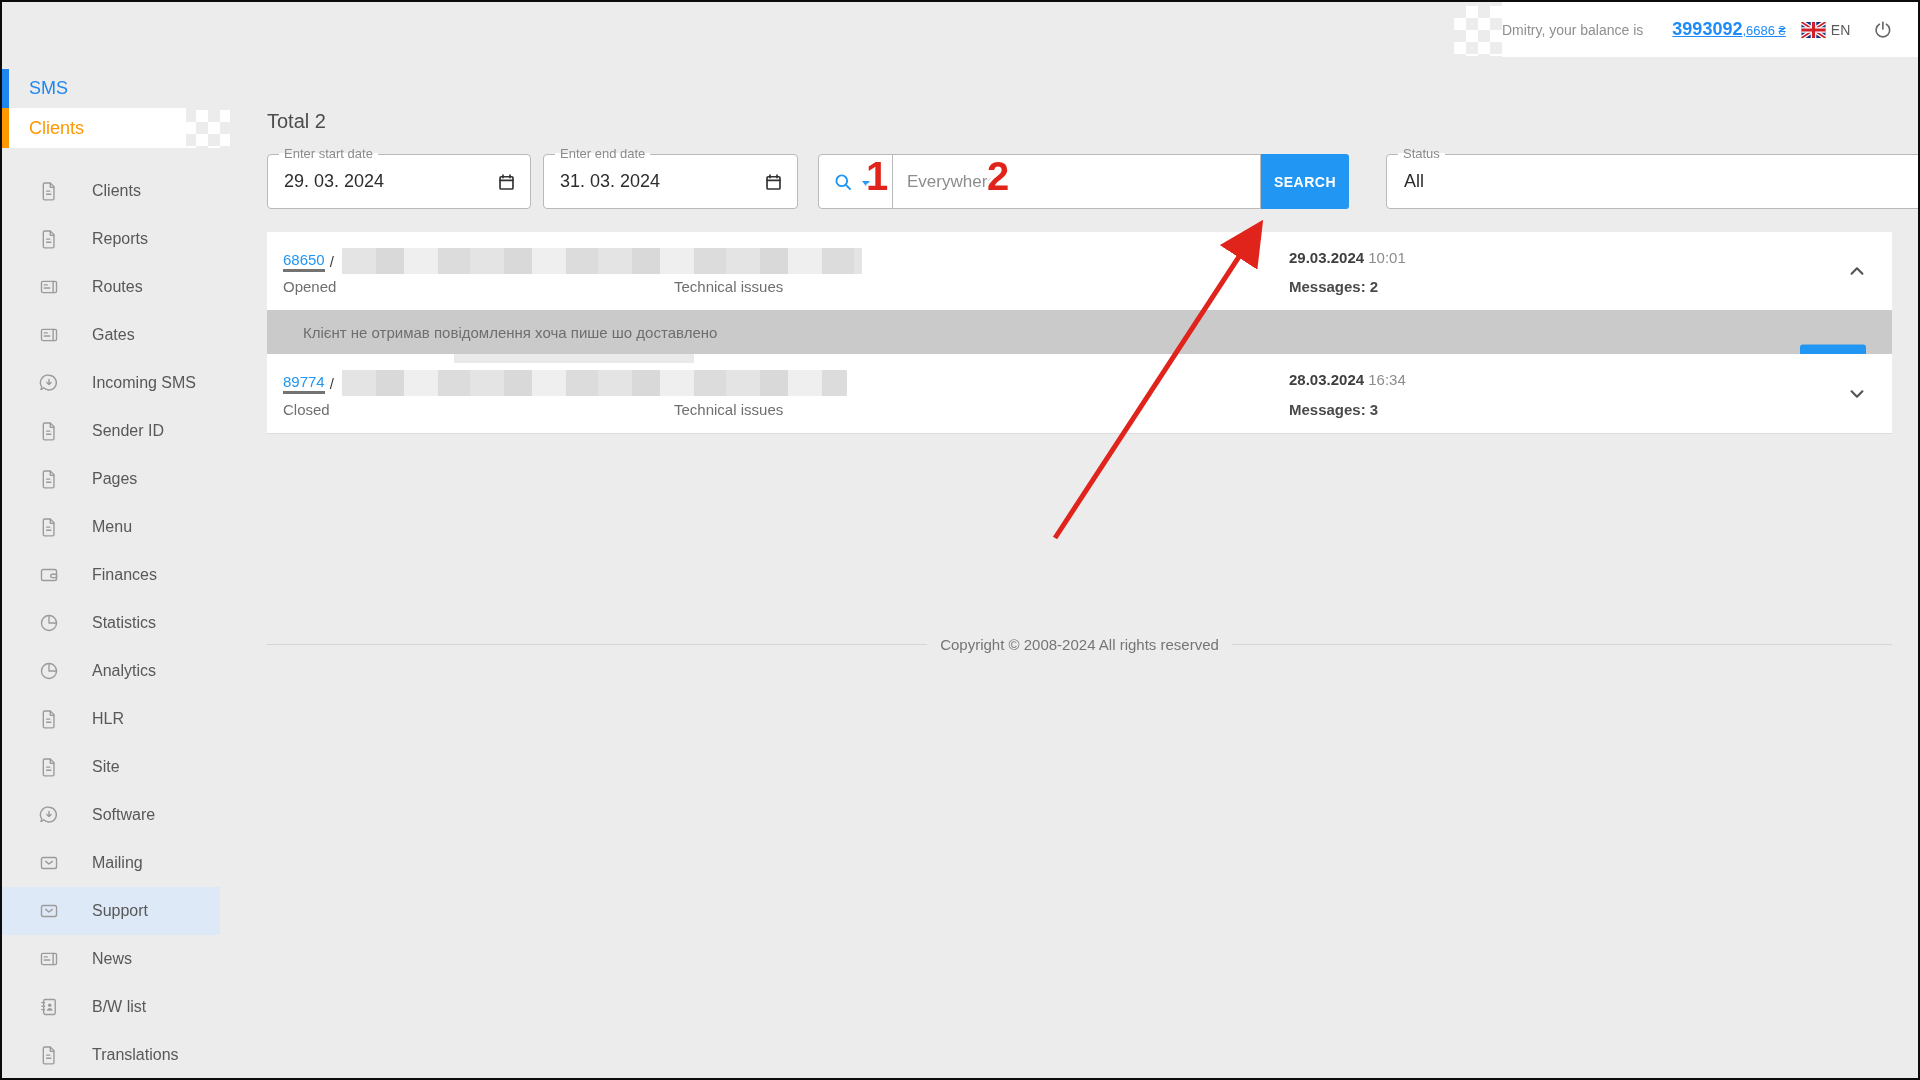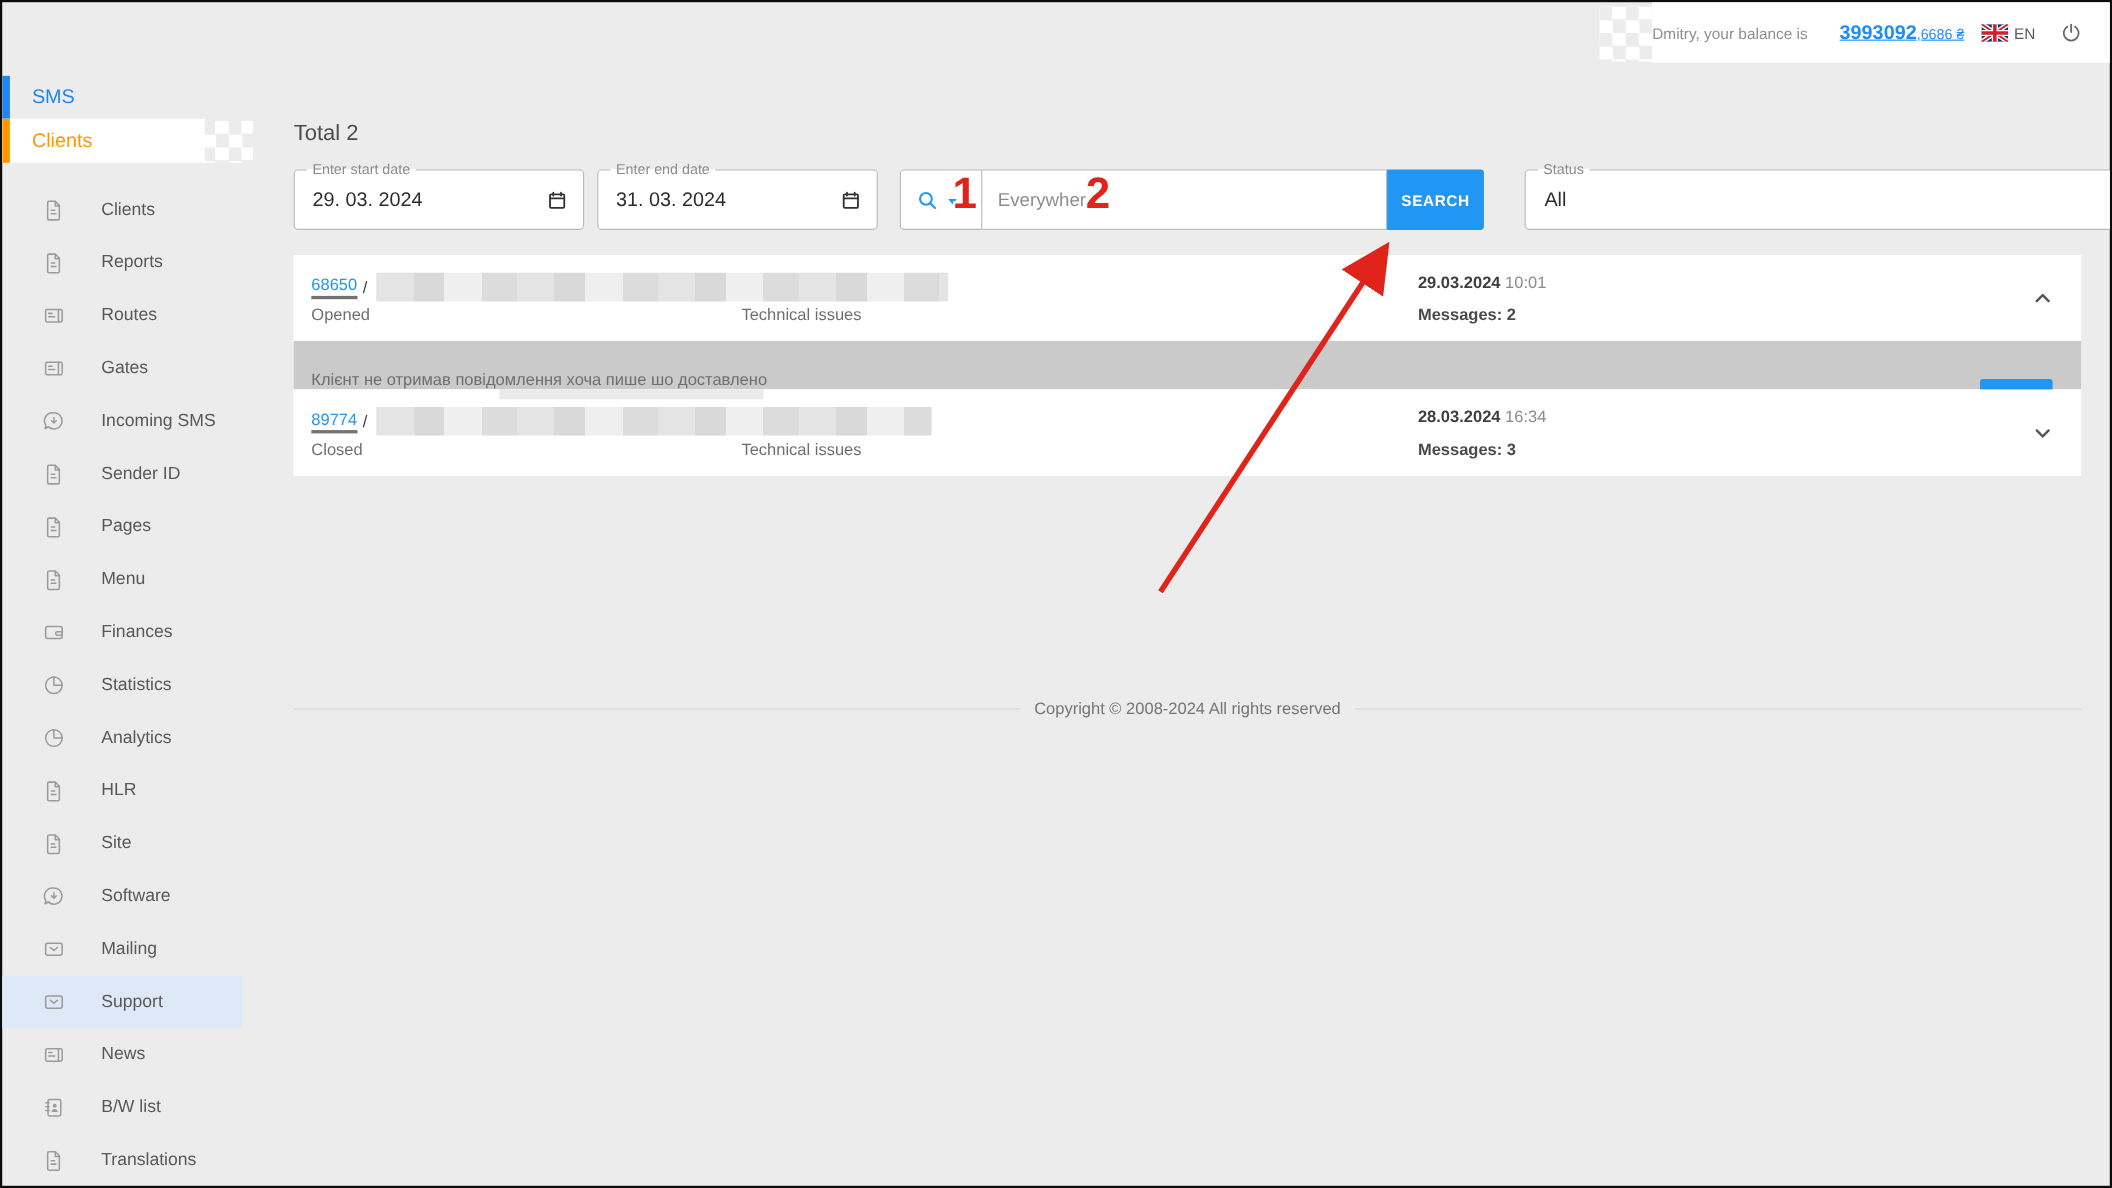--- a/index.html
+++ b/index.html
@@ -78,22 +78,22 @@
   .redact { display:inline-block; height:26px; margin-left:8px; border-radius:1px;
             background:repeating-linear-gradient(90deg,#e4e4e4 0 34px,#d9d9d9 34px 62px,#efefef 62px 96px,#dcdcdc 96px 128px); }
   .redact-frag { position:absolute; top:0; left:187px; width:240px; height:9px; background:#eaeaea; }
   .t-status   { position:absolute; bottom:15px; left:16px; font-size:15px; color:#6f6f6f; }
   .t-category { position:absolute; bottom:15px; left:407px; font-size:15px; color:#6f6f6f; }
   .t-date { position:absolute; top:17px; left:1022px; font-size:15px; color:#8c8c8c; }
   .t-date b { color:#3f3f3f; }
   .t-msgs { position:absolute; bottom:15px; left:1022px; font-size:15px; font-weight:bold; color:#4a4a4a; }
   .chev { position:absolute; right:22px; top:50%; transform:translateY(-50%); width:26px; height:26px;
           color:#555; cursor:pointer; }
-  .t-msgrow { position:relative; height:44px; background:#cacaca; display:flex; align-items:flex-end;
-              padding-left:16px; font-size:15px; color:#6e6e6e; }
+  .t-msgrow { position:relative; height:44px; background:#cacaca; display:flex; align-items:center;
+              padding-left:36px; font-size:15px; color:#6e6e6e; }
   .view-btn { position:absolute; right:26px; top:50%; transform:translateY(-50%); width:66px; height:33px;
               background:#2196f3; color:#fff; font-size:13px; font-weight:bold; letter-spacing:.4px;
               border:none; border-radius:3px; cursor:pointer; font-family:"Liberation Sans",sans-serif;margin-top:29px; }
 
   
   .footer { position:absolute; left:265px; top:634px; width:1625px; display:flex; align-items:center; }
   .footer .line { flex:1; height:1px; background:#d5d5d5; }
   .footer .copy { padding:0 13px; font-size:15px; color:#757575; white-space:nowrap; }
 
   

